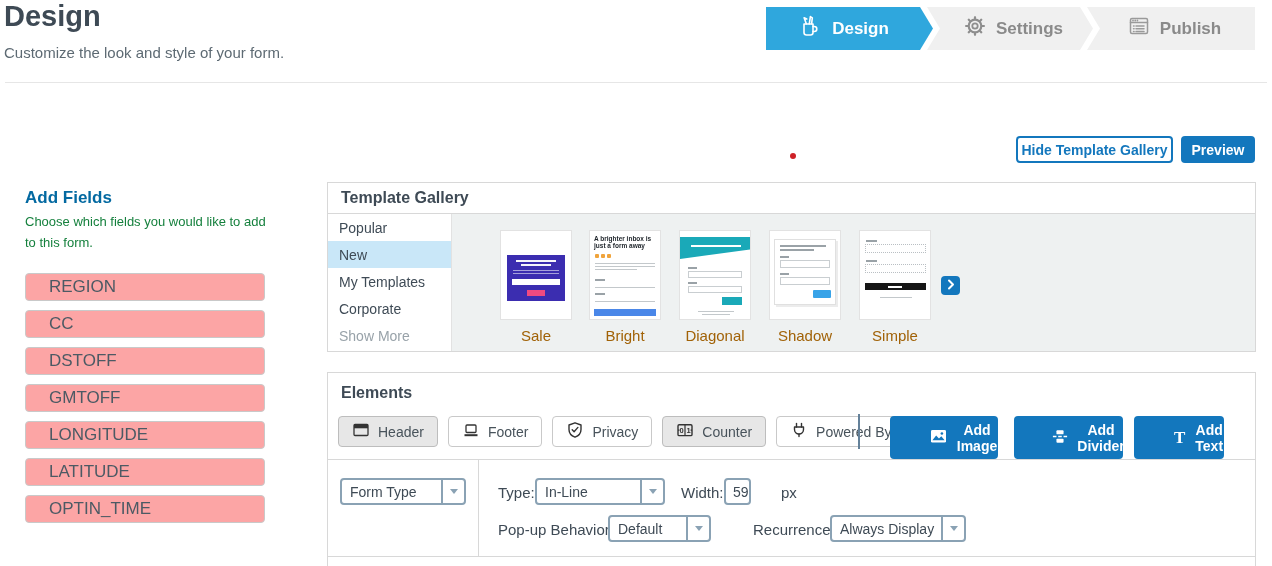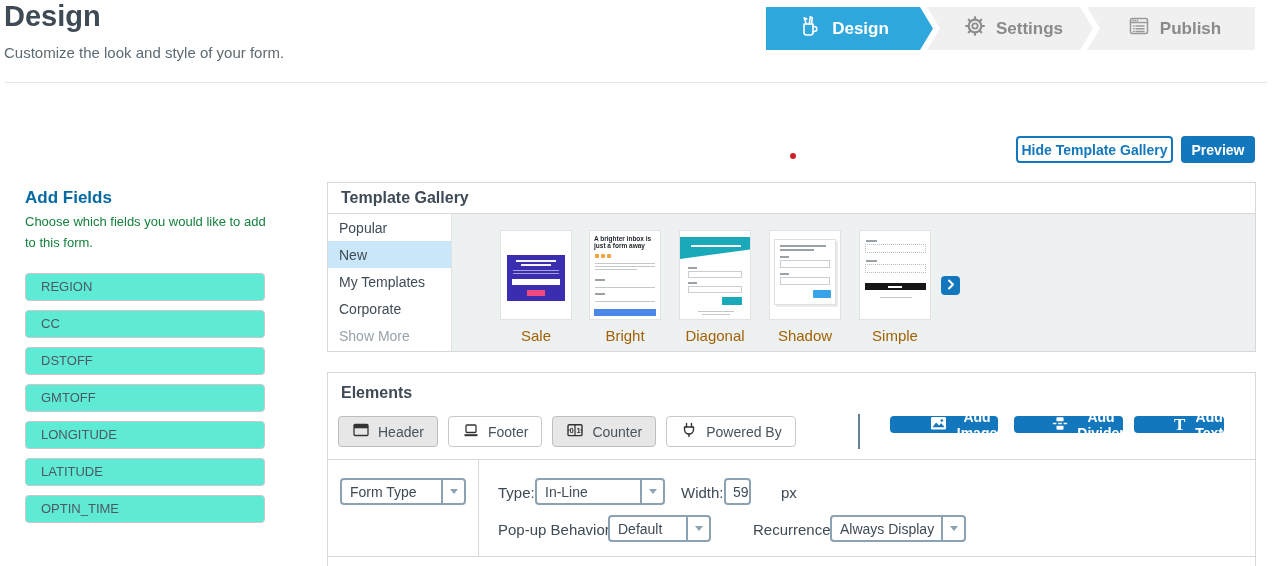--- a/index.html
+++ b/index.html
@@ -29,22 +29,22 @@
     border:2px solid #1377bd; border-radius:4px; color:#1377bd; font-size:14px; font-weight:700;
     display:flex; align-items:center; justify-content:center; cursor:pointer; }
   .btn-solid { left:1181px; top:136px; width:74px; height:27px; background:#1377bd;
     border:none; border-radius:4px; color:#fff; font-size:14px; font-weight:700;
     display:flex; align-items:center; justify-content:center; cursor:pointer; }
 
   
   .add-fields-title { left:25px; top:188px; font-size:17px; font-weight:700; color:#0369a1; }
   .add-fields-desc { left:25px; top:212px; width:250px; font-size:13px; color:#15803d; line-height:1.6; }
   .field-list { left:25px; top:273px; width:240px; display:flex; flex-direction:column; gap:9px; }
-  .field-chip { height:28px; background:#5eead4; border:1px solid #c9c9c9; border-radius:4px;
-    font-size:13px; color:#4c5a64; line-height:26px; padding-left:15px; cursor:grab; }
+  .field-chip { height:28px; background:#fca5a5; border:1px solid #c9c9c9; border-radius:4px;
+    font-size:17px; color:#4c5a64; line-height:26px; padding-left:23px; cursor:grab; }
 
   
   .panel { border:1px solid #d8d8d8; background:#fff; }
   .panel-title { font-size:16px; font-weight:700; color:#3e4a55; }
 
   
   .gallery-panel { left:327px; top:182px; width:929px; height:170px; }
   .gallery-titlebar { height:31px; border-bottom:1px solid #d8d8d8; display:flex; align-items:center; padding-left:13px; }
   .gallery-body { display:flex; height:137px; }
   .gallery-tabs { width:124px; background:#fff; border-right:1px solid #e2e2e2; }
@@ -81,21 +81,21 @@
     border:none; border-radius:4px; display:flex; align-items:center; justify-content:center; cursor:pointer; }
 
   
   .elements-panel { left:327px; top:372px; width:929px; height:200px; }
   .elements-title { position:absolute; left:13px; top:11px; }
   .toggle-row { position:absolute; left:10px; top:43px; display:flex; gap:10px; }
   .el-toggle { height:31px; padding:0 13px; background:#fff; border:1px solid #c9c9c9; border-radius:4px;
     display:flex; align-items:center; gap:8px; font-size:14px; color:#48535b; cursor:pointer; white-space:nowrap; }
   .el-toggle.pressed { background:#e7e7e7; border-color:#bdbdbd; }
   .v-divider { position:absolute; left:530px; top:41px; width:2px; height:35px; background:#64819a; }
-  .action-btn { position:absolute; top:43px; height:17px; background:#1377bd; border:none; border-radius:4px;
+  .action-btn { position:absolute; top:43px; height:43px; background:#1377bd; border:none; border-radius:4px;
     color:#fff; font-size:14px; font-weight:700; display:flex; align-items:center; justify-content:center;
     gap:9px; cursor:pointer;padding-left:40px; }
   .act-image { left:562px; width:108px; }
   .act-divider { left:686px; width:109px; }
   .act-text { left:806px; width:90px; }
   .t-glyph { font-family:"Liberation Serif", serif; font-size:17px; font-weight:700; line-height:1; }
 
   .el-sep-top { position:absolute; left:0; top:86px; width:100%; height:1px; background:#d8d8d8; }
   .el-sep-bottom { position:absolute; left:0; top:183px; width:100%; height:1px; background:#d8d8d8; }
   .formtype-divider { position:absolute; left:150px; top:86px; width:1px; height:97px; background:#d8d8d8; }
@@ -287,20 +287,29 @@
       <span>Header</span>
     </button>
     <button class="el-toggle">
       <span>
         <svg width="18" height="18" viewBox="0 0 18 18">
           <rect x="4" y="4" width="10" height="7.5" rx="1" fill="none" stroke="#333" stroke-width="1.3"></rect>
           <line x1="2.5" y1="14.2" x2="15.5" y2="14.2" stroke="#333" stroke-width="2"></line>
         </svg>
       </span>
       <span>Footer</span>
+    </button>
+    <button class="el-toggle">
+      <span>
+        <svg width="18" height="18" viewBox="0 0 18 18" fill="none" stroke="#333" stroke-width="1.4" stroke-linejoin="round">
+          <path d="M9 1.8 15 4v4.6c0 3.8-2.5 6.4-6 7.6-3.5-1.2-6-3.8-6-7.6V4Z"></path>
+          <path d="M6.2 8.8 8.1 10.7 11.9 6.4" stroke-linecap="round"></path>
+        </svg>
+      </span>
+      <span>Privacy</span>
     </button>
     <button class="el-toggle pressed">
       <span>
         <svg width="18" height="18" viewBox="0 0 18 18">
           <rect x="2" y="3.8" width="14" height="10.8" rx="1.2" fill="none" stroke="#333" stroke-width="1.4"></rect>
           <line x1="9" y1="3.8" x2="9" y2="14.6" stroke="#333" stroke-width="1.2"></line>
           <line x1="2" y1="9.2" x2="3.4" y2="9.2" stroke="#333" stroke-width="1.2"></line>
           <line x1="14.6" y1="9.2" x2="16" y2="9.2" stroke="#333" stroke-width="1.2"></line>
           <text x="5.5" y="12" font-size="7.5" font-weight="bold" fill="#333" text-anchor="middle" font-family="Liberation Sans, sans-serif">0</text>
           <text x="12.5" y="12" font-size="7.5" font-weight="bold" fill="#333" text-anchor="middle" font-family="Liberation Sans, sans-serif">1</text>

